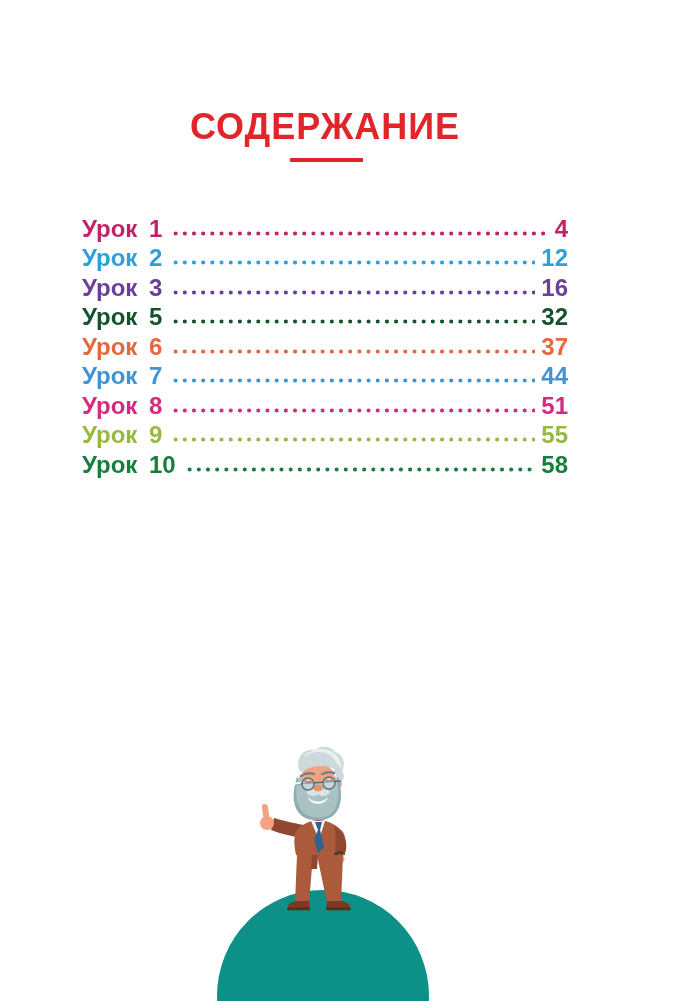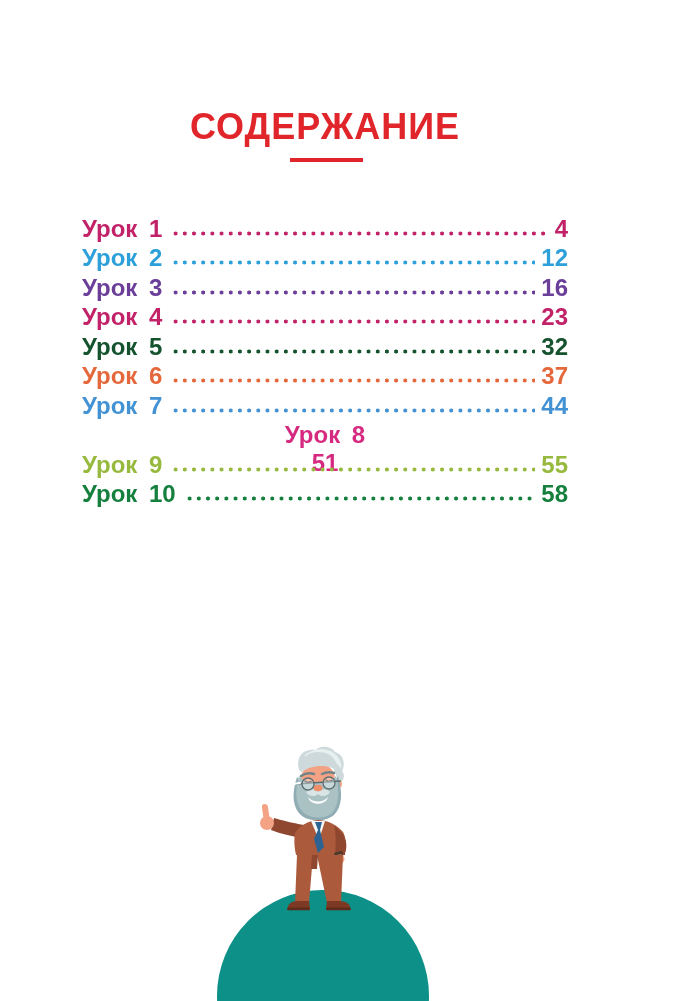--- a/index.html
+++ b/index.html
@@ -95,41 +95,36 @@
       <div class="row" style="color: rgb(45, 160, 218);">
     <span class="lbl">Урок 2</span>
     <span class="dots"></span>
     <span class="num">12</span>
   </div>
       <div class="row" style="color: rgb(106, 62, 153);">
     <span class="lbl">Урок 3</span>
     <span class="dots"></span>
     <span class="num">16</span>
   </div>
-      <div class="row" style="color: rgb(194, 35, 104);">
-    <span class="lbl">Урок 4</span>
-    <span class="dots"></span>
-    <span class="num">23</span>
-  </div>
       <div class="row" style="color: #14532d;">
     <span class="lbl">Урок 5</span>
     <span class="dots"></span>
     <span class="num">32</span>
   </div>
       <div class="row" style="color: rgb(229, 104, 60);">
     <span class="lbl">Урок 6</span>
     <span class="dots"></span>
     <span class="num">37</span>
   </div>
       <div class="row" style="color: rgb(66, 146, 212); justify-content: flex-end;">
     <span class="lbl">Урок 7</span>
     <span class="dots"></span>
     <span class="num">44</span>
   </div>
-      <div class="row" style="color: rgb(214, 42, 128); flex-direction: column;">
+      <div class="row" style="color: rgb(214, 42, 128);">
     <span class="lbl">Урок 8</span>
     <span class="dots"></span>
     <span class="num">51</span>
   </div>
       <div class="row" style="color: rgb(151, 185, 62);">
     <span class="lbl">Урок 9</span>
     <span class="dots"></span>
     <span class="num">55</span>
   </div>
       <div class="row" style="color: #15803d;">

